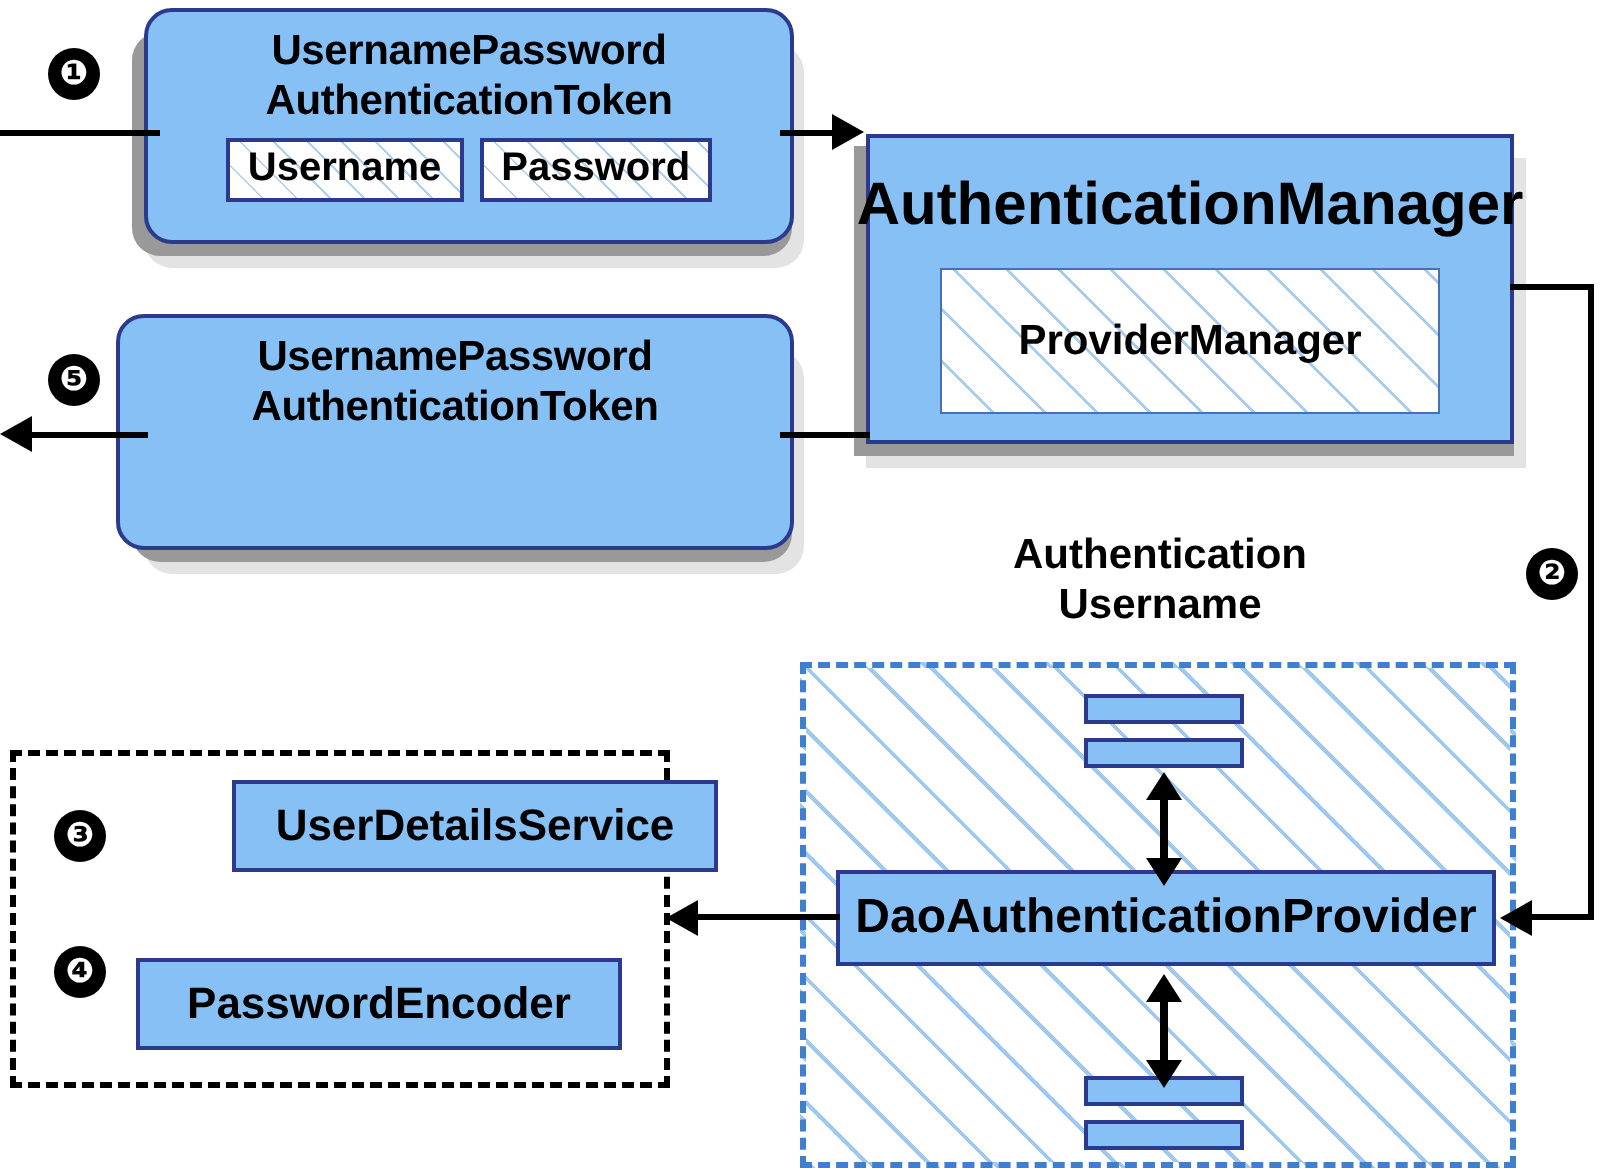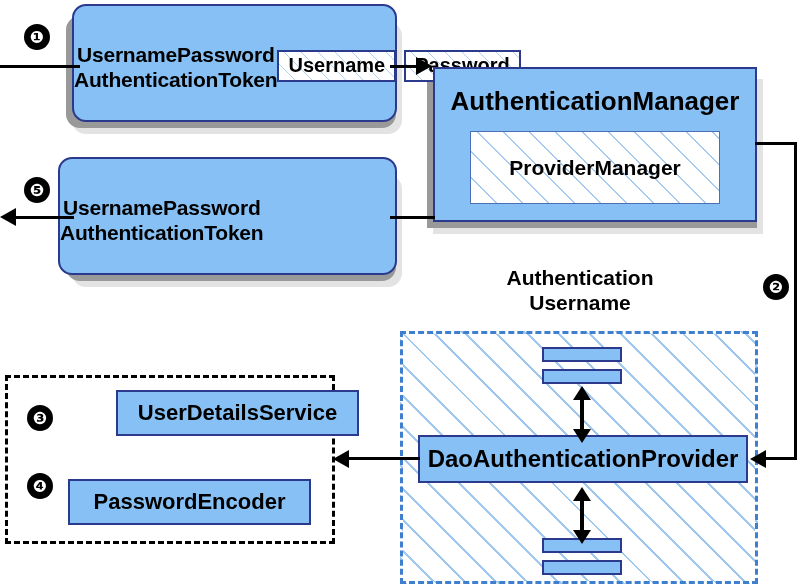--- a/index.html
+++ b/index.html
@@ -50,21 +50,21 @@
     z-index: 5;
     display: flex;
     align-items: center;
     justify-content: center;
     text-align: center;
     color: #000000;
     font-weight: bold;
   }
   .token {
     border-radius: 14px;
-    flex-direction: row;
+    flex-direction: column;
     justify-content: flex-start;
   }
   .token .title {
     font-size: 21px;
     line-height: 25px;
     margin-top: 7px;
     letter-spacing: -0.2px;
   }
   .token .fields {
     display: flex;
@@ -156,21 +156,21 @@
     </div>
   </div>
 
   <div class="line" style="left:390px; top:65px; width:38px; height:3px;"></div>
   <div class="arrow arrow-right" style="left:416px; top:57px;"></div>
 
   <div class="shadow" style="left:427px; top:73px; width:330px; height:155px;"></div>
   <div class="shadow2" style="left:433px; top:79px; width:330px; height:155px;"></div>
 
   <div class="bluebox" style="left:433px; top:67px; width:324px; height:155px; flex-direction:column; justify-content:flex-start;">
-    <div style="font-size:26px; margin-top:17px;">AuthenticationManager</div>
+    <div style="font-size:30px; margin-top:17px;">AuthenticationManager</div>
     <div class="hatch-white" style="border:1px solid #4a6fb5; width:248px; height:71px; margin-top:14px; display:flex; align-items:center; justify-content:center;">
       <span style="font-size:21px; font-weight:bold;">ProviderManager</span>
     </div>
   </div>
 
   <div class="badge" style="left:24px; top:177px;">❺</div>
 
   <div class="line" style="left:390px; top:216px; width:45px; height:3px;"></div>
 
   <div class="shadow" style="left:66px; top:169px; width:330px; height:112px; border-radius:14px;"></div>

